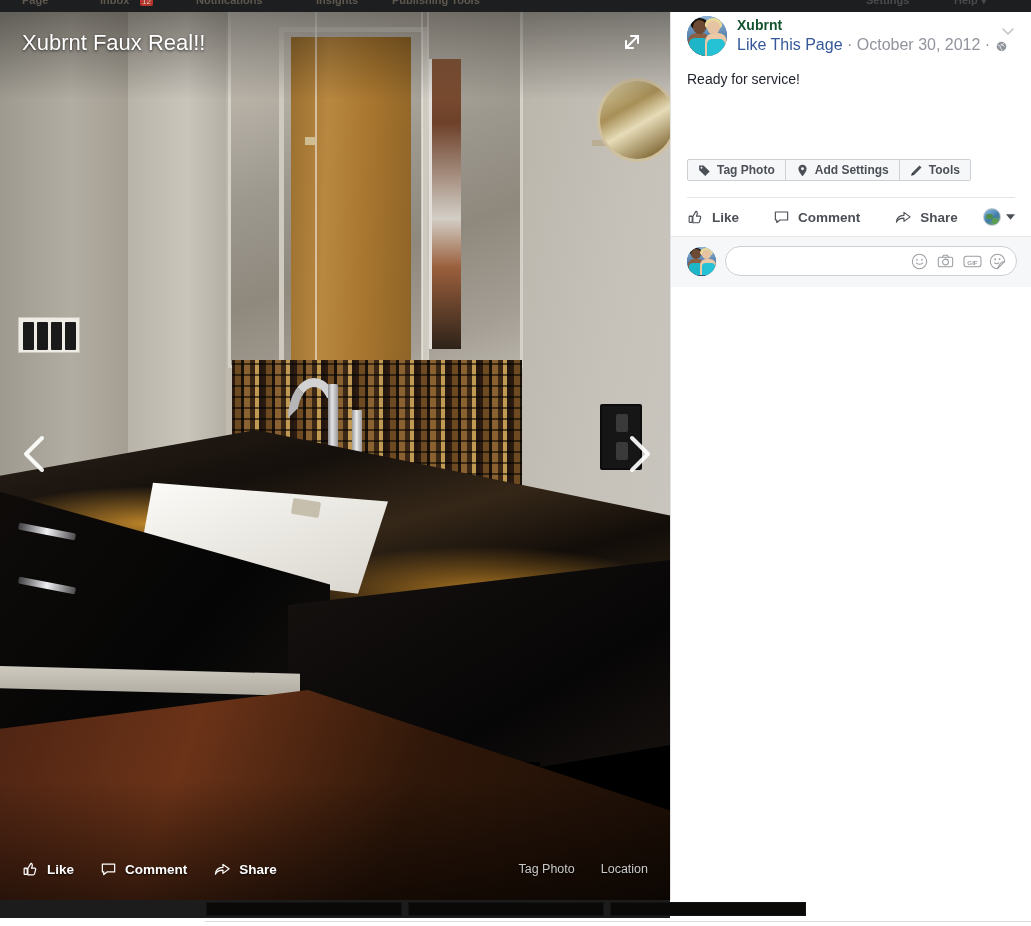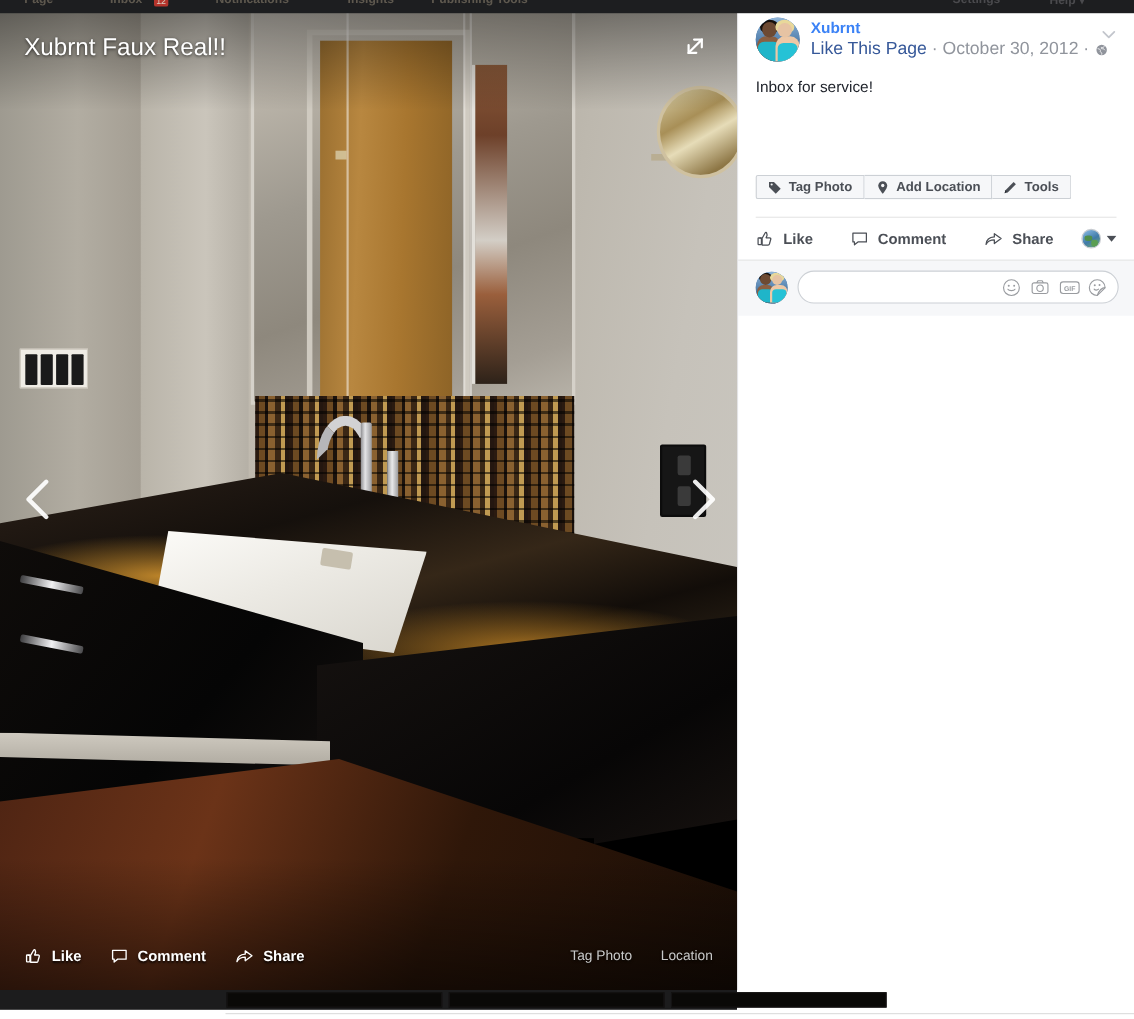--- a/index.html
+++ b/index.html
@@ -311,21 +311,21 @@
                 border-radius:50%; background:#e6c3a3; }
   .av-p2-hair { position:absolute; left:46%; top:4%; width:42%; height:30%;
                 border-radius:50% 50% 40% 40%; background:#e8d89a; }
   .av-p2-body { position:absolute; left:44%; top:42%; width:56%; height:58%;
                 border-radius:38% 38% 0 0; background:#edc8a6; }
   .av-p2-top  { position:absolute; left:50%; top:58%; width:46%; height:42%;
                 border-radius:28% 28% 0 0; background:#25c2d6; }
 
   .head-meta { margin-left: 10px; padding-top: 1px; }
   .page-name {
-    font-size: 14px; font-weight: bold; color: #3b82f6;
+    font-size: 14px; font-weight: bold; color: #14532d;
     cursor: pointer; line-height: 17px;
   }
   .meta-line {
     font-size: 16px; color: #90949c; line-height: 16px; margin-top: 3px;
   }
   .meta-line a { color: #365899; cursor: pointer; }
   .globe { display: inline-block; vertical-align: -2px; margin-left: 1px; }
 
   .post-chev {
     position: absolute; right: 14px; top: 22px;
@@ -574,41 +574,41 @@
         </div>
       </div>
       <div class="post-chev">
         <svg width="18" height="18" viewBox="0 0 18 18">
           <polyline points="4,7 9,12 14,7" fill="none" stroke="#9197a3" stroke-width="1.6" stroke-linecap="round" stroke-linejoin="round"></polyline>
         </svg>
       </div>
     </div>
 
     <div class="post-body">
-      <p>Inbox for service!</p>
+      <p>Ready for service!</p>
     </div>
 
     <div class="meta-btns">
       <div class="meta-btn">
         <span>
           <svg width="13" height="13" viewBox="0 0 14 14">
             <path d="M1.2 6.4V1.6h4.8l6.6 6.6-4.8 4.8z" fill="#4b4f56"></path>
             <circle cx="3.8" cy="4" r="1.05" fill="#f6f7f9"></circle>
           </svg>
         </span>
         <span>Tag Photo</span>
       </div>
       <div class="meta-btn">
         <span>
           <svg width="13" height="13" viewBox="0 0 14 14">
             <path d="M7 .8C4.5.8 2.6 2.7 2.6 5.1c0 3.2 4.4 8.1 4.4 8.1s4.4-4.9 4.4-8.1C11.4 2.7 9.5.8 7 .8z" fill="#4b4f56"></path>
             <circle cx="7" cy="5" r="1.6" fill="#f6f7f9"></circle>
           </svg>
         </span>
-        <span>Add Location</span>
+        <span>Add Settings</span>
       </div>
       <div class="meta-btn">
         <span>
           <svg width="13" height="13" viewBox="0 0 14 14">
             <path d="M1.4 12.6l.8-3 8-8 2.2 2.2-8 8z" fill="#4b4f56"></path>
             <path d="M1.4 12.6l.8-3 1.2 1.2z" fill="#22252a"></path>
           </svg>
         </span>
         <span>Tools</span>
       </div>

